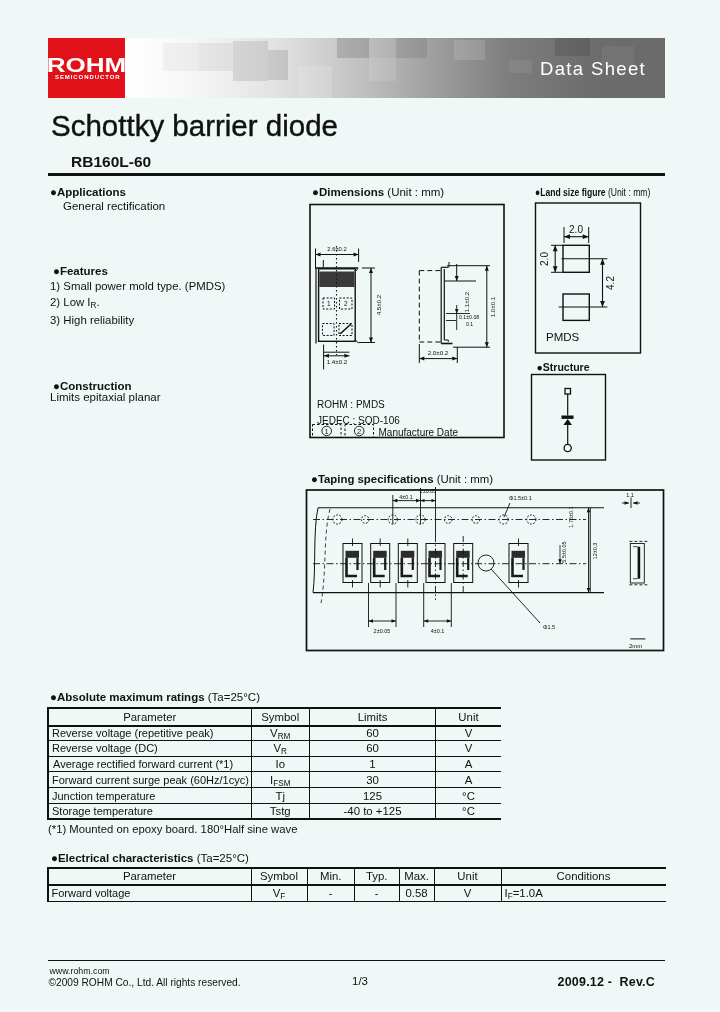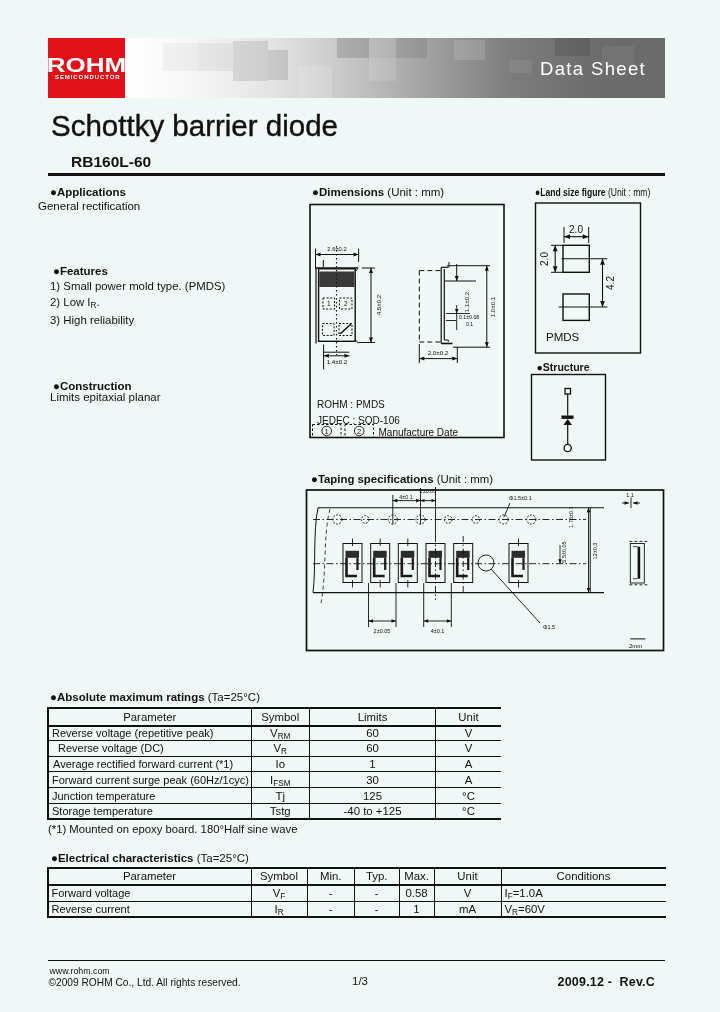--- a/index.html
+++ b/index.html
@@ -34,21 +34,21 @@
 </div>
 
 <div class="abs" id="title" style="left:51px;top:109px;font-size:29.5px;letter-spacing:0px;-webkit-text-stroke:0.4px #111;">Schottky barrier diode</div>
 
 <div class="abs" style="left:71px;top:152.5px;font-size:15.5px;font-weight:bold;">RB160L-60</div>
 
 <div class="abs" style="left:48px;top:173px;width:617px;height:3px;background:#111;"></div>
 
 <div class="abs" style="left:50px;top:186px;font-size:11.5px;font-weight:bold;">●Applications</div>
 
-<div class="abs" style="left:38px;top:200px;font-size:11.5px;">General rectification</div>
+<div class="abs" style="left:63px;top:200px;font-size:11.5px;">General rectification</div>
 
 <div class="abs" style="left:53px;top:264.5px;font-size:11.5px;font-weight:bold;">●Features</div>
 
 <div class="abs" style="left:50px;top:277.5px;font-size:11.4px;line-height:16.2px;">1) Small power mold type. (PMDS)<br>2) Low I<sub>R</sub>.<br>3) High reliability</div>
 
 <div class="abs" style="left:53px;top:380px;font-size:11.5px;font-weight:bold;">●Construction</div>
 
 <div class="abs" style="left:50px;top:391px;font-size:11.5px;">Limits epitaxial planar</div>
 
 <div class="abs" style="left:312px;top:185.5px;font-size:11.5px;"><b>●Dimensions</b> (Unit : mm)</div>
@@ -394,21 +394,21 @@
   </tr>
 
   <tr style="height:15px;">
     <td style="border:1px solid #111;border-left:2px solid #111;border-right:1.5px solid #111;padding-left:3px;font-size:11px;">Reverse voltage (repetitive peak)</td>
     <td style="border:1px solid #111;border-right:1.5px solid #111;border-left:1.5px solid #111;text-align:center;">V<sub>RM</sub></td>
     <td style="border:1px solid #111;border-right:1.5px solid #111;border-left:1.5px solid #111;text-align:center;">60</td>
     <td style="border:1px solid #111;border-left:1.5px solid #111;border-right:none;text-align:center;">V</td>
   </tr>
 
   <tr style="height:15.5px;">
-    <td style="border:1px solid #111;border-left:2px solid #111;border-right:1.5px solid #111;padding-left:9px;font-size:11px;">Reverse voltage (DC)</td>
+    <td style="border:1px solid #111;border-left:2px solid #111;border-right:1.5px solid #111;padding-left:3px;font-size:11px;">Reverse voltage (DC)</td>
     <td style="border:1px solid #111;border-right:1.5px solid #111;border-left:1.5px solid #111;text-align:center;">V<sub>R</sub></td>
     <td style="border:1px solid #111;border-right:1.5px solid #111;border-left:1.5px solid #111;text-align:center;">60</td>
     <td style="border:1px solid #111;border-left:1.5px solid #111;border-right:none;text-align:center;">V</td>
   </tr>
 
   <tr style="height:15.8px;">
     <td style="border:1px solid #111;border-left:2px solid #111;border-right:1.5px solid #111;padding-left:4px;font-size:11px;">Average rectified forward current (*1)</td>
     <td style="border:1px solid #111;border-right:1.5px solid #111;border-left:1.5px solid #111;text-align:center;">Io</td>
     <td style="border:1px solid #111;border-right:1.5px solid #111;border-left:1.5px solid #111;text-align:center;">1</td>
     <td style="border:1px solid #111;border-left:1.5px solid #111;border-right:none;text-align:center;">A</td>
@@ -468,29 +468,20 @@
   <tr style="height:16.5px;">
     <td style="border:1px solid #111;border-left:2px solid #111;border-right:1.5px solid #111;padding-left:3px;font-size:11px;">Forward voltage</td>
     <td style="border:1px solid #111;border-left:1.5px solid #111;border-right:1.5px solid #111;text-align:center;">V<sub>F</sub></td>
     <td style="border:1px solid #111;border-left:1.5px solid #111;border-right:1.5px solid #111;text-align:center;">-</td>
     <td style="border:1px solid #111;border-left:1.5px solid #111;border-right:1.5px solid #111;text-align:center;">-</td>
     <td style="border:1px solid #111;border-left:1.5px solid #111;border-right:1.5px solid #111;text-align:center;">0.58</td>
     <td style="border:1px solid #111;border-left:1.5px solid #111;border-right:1.5px solid #111;text-align:center;">V</td>
     <td style="border:1px solid #111;border-left:1.5px solid #111;border-right:none;padding-left:3px;">I<sub>F</sub>=1.0A</td>
   </tr>
 
-  <tr style="height:16px;">
-    <td style="border:1px solid #111;border-left:2px solid #111;border-right:1.5px solid #111;border-bottom:2px solid #111;padding-left:3px;font-size:11px;">Reverse current</td>
-    <td style="border:1px solid #111;border-left:1.5px solid #111;border-right:1.5px solid #111;border-bottom:2px solid #111;text-align:center;">I<sub>R</sub></td>
-    <td style="border:1px solid #111;border-left:1.5px solid #111;border-right:1.5px solid #111;border-bottom:2px solid #111;text-align:center;">-</td>
-    <td style="border:1px solid #111;border-left:1.5px solid #111;border-right:1.5px solid #111;border-bottom:2px solid #111;text-align:center;">-</td>
-    <td style="border:1px solid #111;border-left:1.5px solid #111;border-right:1.5px solid #111;border-bottom:2px solid #111;text-align:center;">1</td>
-    <td style="border:1px solid #111;border-left:1.5px solid #111;border-right:1.5px solid #111;border-bottom:2px solid #111;text-align:center;">mA</td>
-    <td style="border:1px solid #111;border-left:1.5px solid #111;border-right:none;border-bottom:2px solid #111;padding-left:3px;">V<sub>R</sub>=60V</td>
-  </tr>
 </tbody>
     </table>
 </div>
 
 <div class="abs" style="left:47.5px;top:960px;width:617px;height:1px;background:#111;"></div>
 
 <div class="abs" style="left:49.5px;top:965.5px;font-size:8.8px;">www.rohm.com</div>
 
 <div class="abs" style="left:48.5px;top:976.5px;font-size:10.2px;">©2009 ROHM Co., Ltd. All rights reserved.</div>
 

